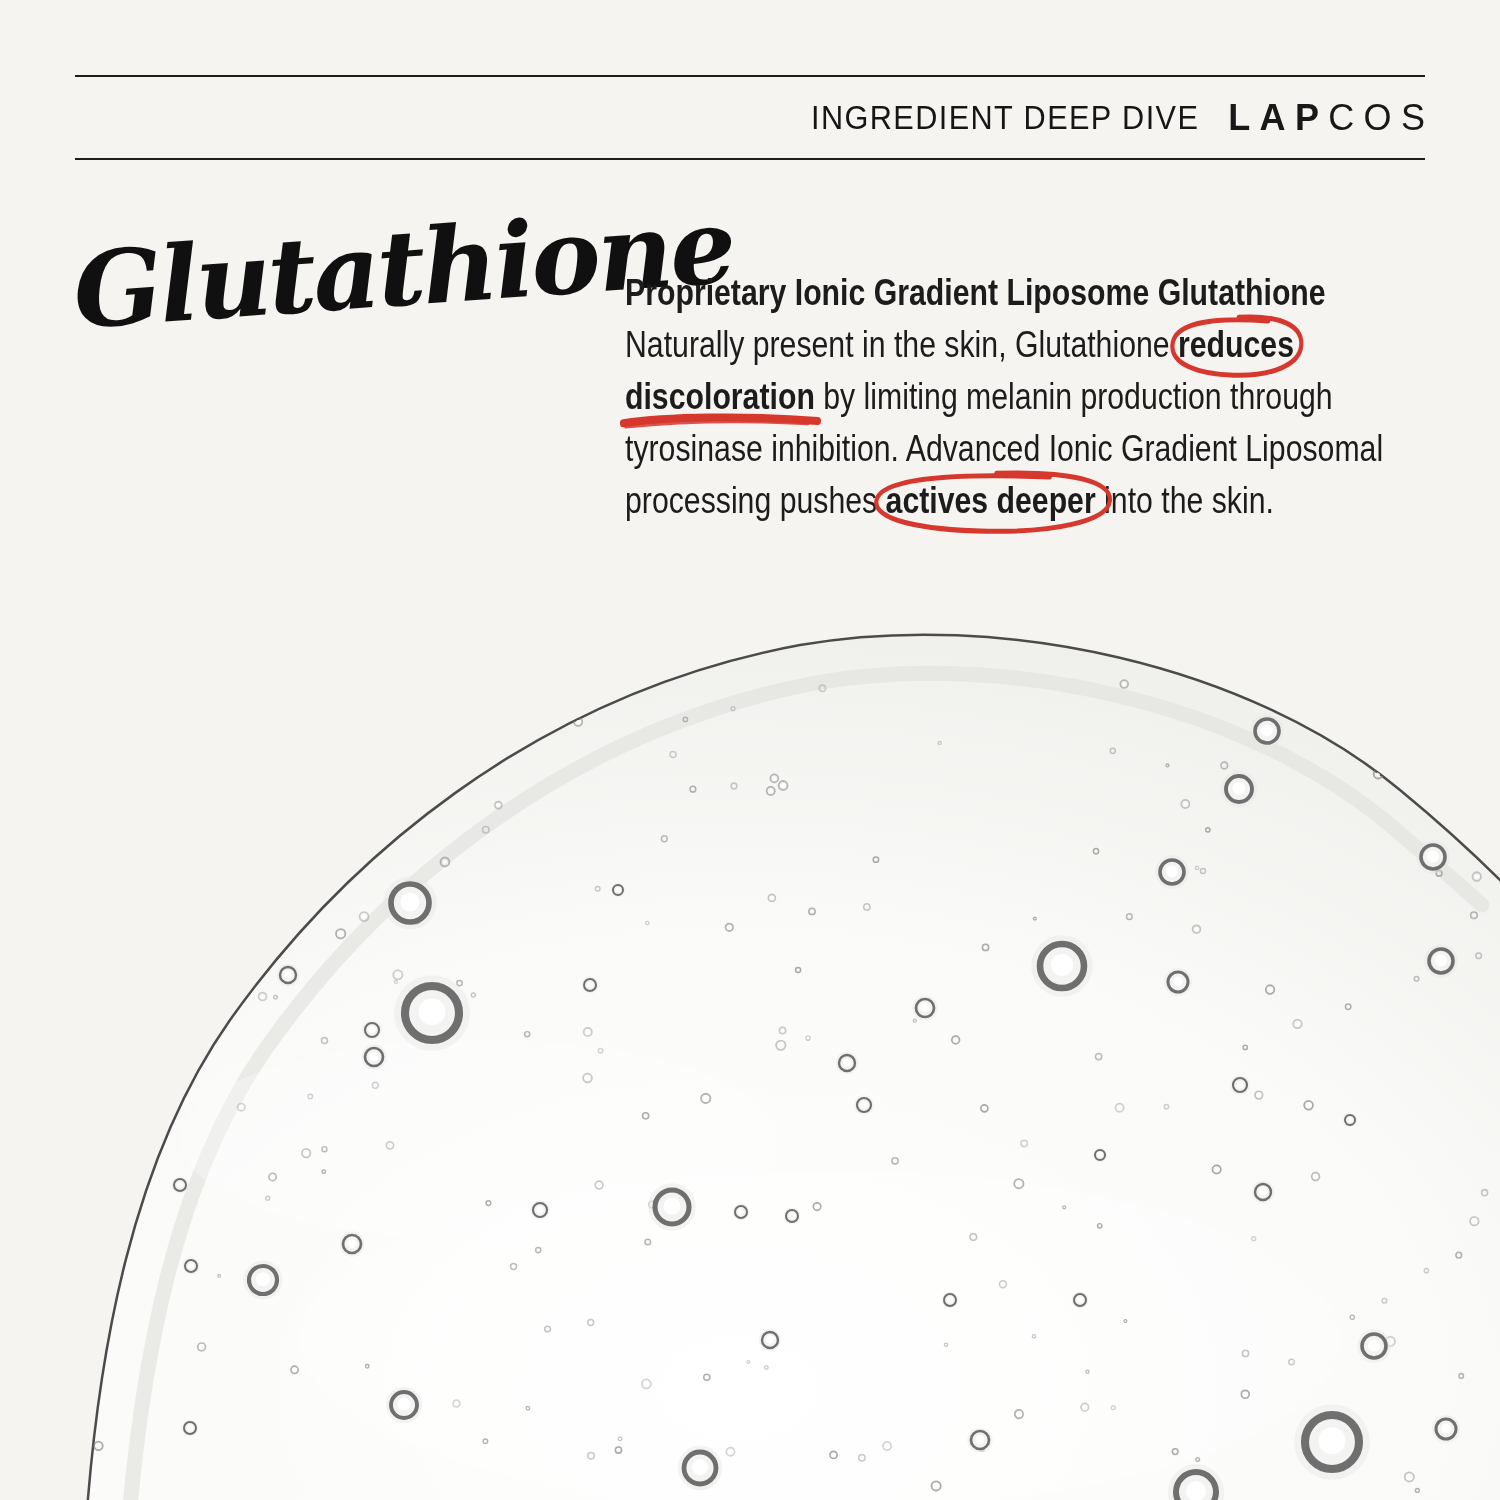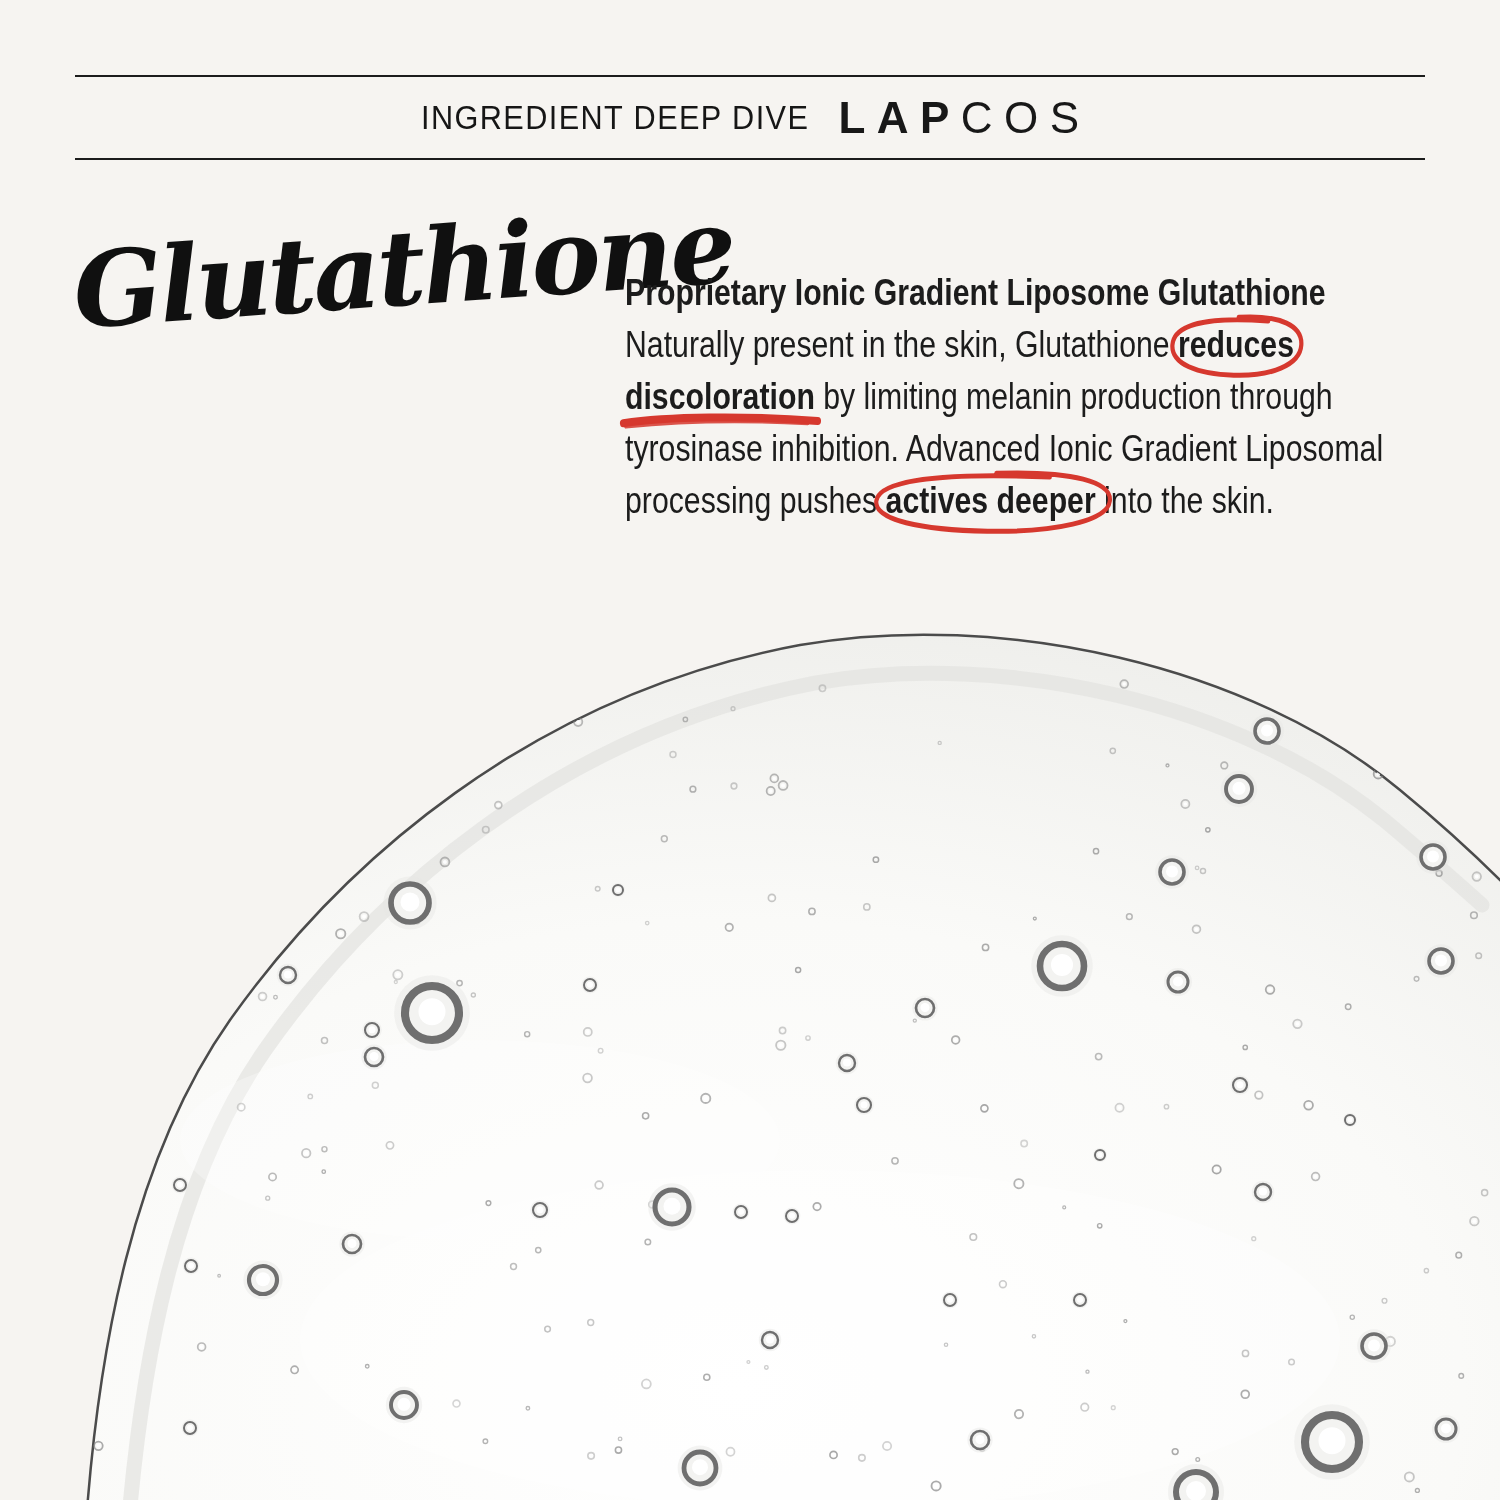--- a/index.html
+++ b/index.html
@@ -5,28 +5,28 @@
   html,body{margin:0;padding:0;background:#e9e7e4;}
   .page{
     position:relative;width:1500px;height:1500px;margin:0 auto;
     background:#f6f4f1;overflow:hidden;
     font-family:"Liberation Sans",sans-serif;color:#1b1b1b;
   }
   
   .header{
     position:absolute;left:75px;right:75px;top:75px;height:81px;
     border-top:2px solid #1c1c1c;border-bottom:2px solid #1c1c1c;
-    display:flex;align-items:center;justify-content:center;
+    display:flex;align-items:center;justify-content:flex-end;
   }
   .eyebrow{
     font-size:33px;letter-spacing:1.5px;font-weight:400;color:#161616;
     transform:scaleX(.93);transform-origin:0 50%;white-space:nowrap;
   }
   .brand{
-    font-size:44px;letter-spacing:.26em;margin-right:-.26em;white-space:nowrap;color:#181818;
+    font-size:36px;letter-spacing:.26em;margin-right:-.26em;white-space:nowrap;color:#181818;
   }
   .brand-bold{font-weight:700;}
   .brand-light{font-weight:400;}
   
   .script-title{
     position:absolute;left:70px;top:240px;
     font-family:"DejaVu Serif",serif;font-style:italic;font-weight:700;
     font-size:104px;letter-spacing:-3px;color:#101010;line-height:1;
     transform:rotate(-4deg);transform-origin:0 0;white-space:nowrap;
   }

